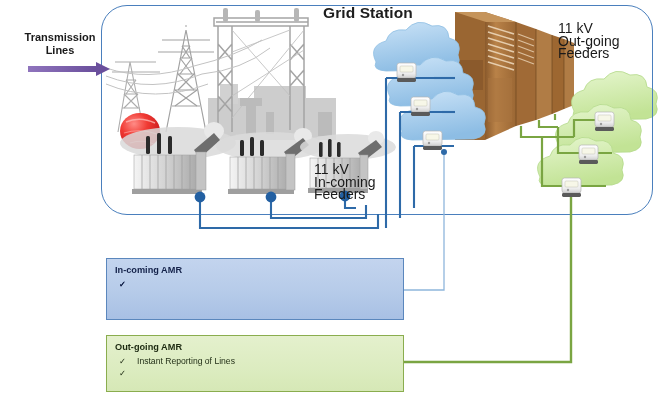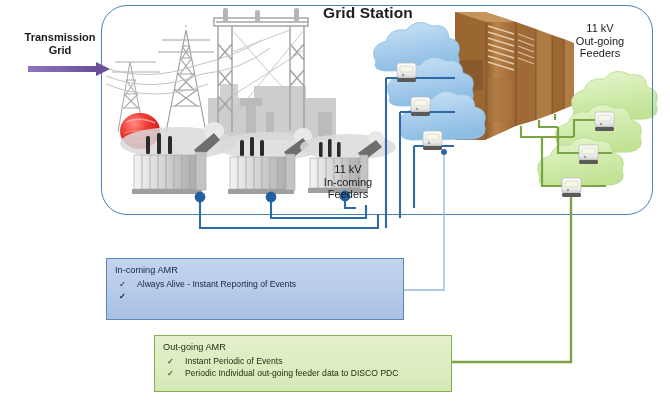--- a/index.html
+++ b/index.html
@@ -24,48 +24,47 @@
 
   
   .tl-label{
     position:absolute;left:2px;top:31px;width:80px;
     font-size:11px;font-weight:700;line-height:13px;text-align:center;
     color:#1a1a1a;
   }
 
   
   .kv-label{
-    position:absolute;font-size:11px;line-height:12.5px;text-align:center;
+    position:absolute;font-size:14px;line-height:12.5px;text-align:left;
     color:#1a1a1a;white-space:nowrap;
   }
   .kv-in{left:296px;top:163px;width:68px;}
   .kv-out{left:540px;top:22px;width:84px;}
 
   
   .infobox{
     position:absolute;box-sizing:border-box;padding:5px 8px 6px 8px;
     font-size:8.6px;line-height:12.6px;
   }
-  .infobox .ib-title{font-weight:400;font-size:9.2px;margin-bottom:1px;display:block;}
+  .infobox .ib-title{font-weight:700;font-size:9.2px;margin-bottom:1px;display:block;}
   .infobox ul{list-style:none;margin:0;padding:0;}
   .infobox li{position:relative;padding-left:22px;white-space:nowrap;}
   .infobox li .tick{position:absolute;left:4px;top:0;font-size:8.4px;}
 
   .box-incoming{
     left:88px;top:258px;width:298px;height:62px;
     border:1px solid #5b87bd;
     background:linear-gradient(to bottom,#c3d4ee 0%,#b6cbe9 55%,#a8c0e4 100%);
     color:#14224a;
   }
   .box-outgoing{
     left:88px;top:335px;width:298px;height:57px;
     border:1px solid #8aad4e;
     background:linear-gradient(to bottom,#e4f0cd 0%,#dcecc0 60%,#d6e8b6 100%);
     color:#1d2a12;
-    margin-left:48px;
   }
 
   
   svg.layer{position:absolute;left:0;top:0;width:670px;height:406px;overflow:visible;}
   svg.layer.behind{z-index:1;}
   svg.layer.front{z-index:3;}
   .station-box{z-index:2;}
   .infobox{z-index:4;}
   .station-title,.tl-label,.kv-label{z-index:5;}
 </style>
@@ -356,45 +355,45 @@
     </g>
 
     <g>
       <rect x="10" y="66" width="68" height="6" fill="url(#gradArrow)"></rect>
       <polygon points="78,62 92,69 78,76" fill="#6a4f9c"></polygon>
     </g>
   </svg>
 
   <div class="tl-label">
     <div>Transmission</div>
-    <div>Grid</div>
+    <div>Lines</div>
   </div>
 
   <div class="kv-label kv-in">
     <div>11 kV</div>
     <div>In-coming</div>
     <div>Feeders</div>
   </div>
 
   <div class="kv-label kv-out">
     <div>11 kV</div>
     <div>Out-going</div>
     <div>Feeders</div>
   </div>
 
   <div class="infobox box-incoming">
     <span class="ib-title">In-coming AMR</span>
     <ul>
-      <li><span class="tick">✓</span><span>Always Alive - Instant Reporting of Events</span></li>
+      <li><span class="tick">✓</span></li>
       <li><span class="tick">✓</span></li>
       <li><span class="tick">✓</span></li>
     </ul>
   </div>
 
   <div class="infobox box-outgoing">
     <span class="ib-title">Out-going AMR</span>
     <ul>
-      <li><span class="tick">✓</span><span>Instant Periodic of Events</span></li>
-      <li><span class="tick">✓</span><span>Periodic Individual  out-going  feeder data to DISCO PDC</span></li>
+      <li><span class="tick">✓</span><span>Instant Reporting of Lines</span></li>
+      <li><span class="tick">✓</span></li>
     </ul>
   </div>
 
 </div>
 
 </body></html>

